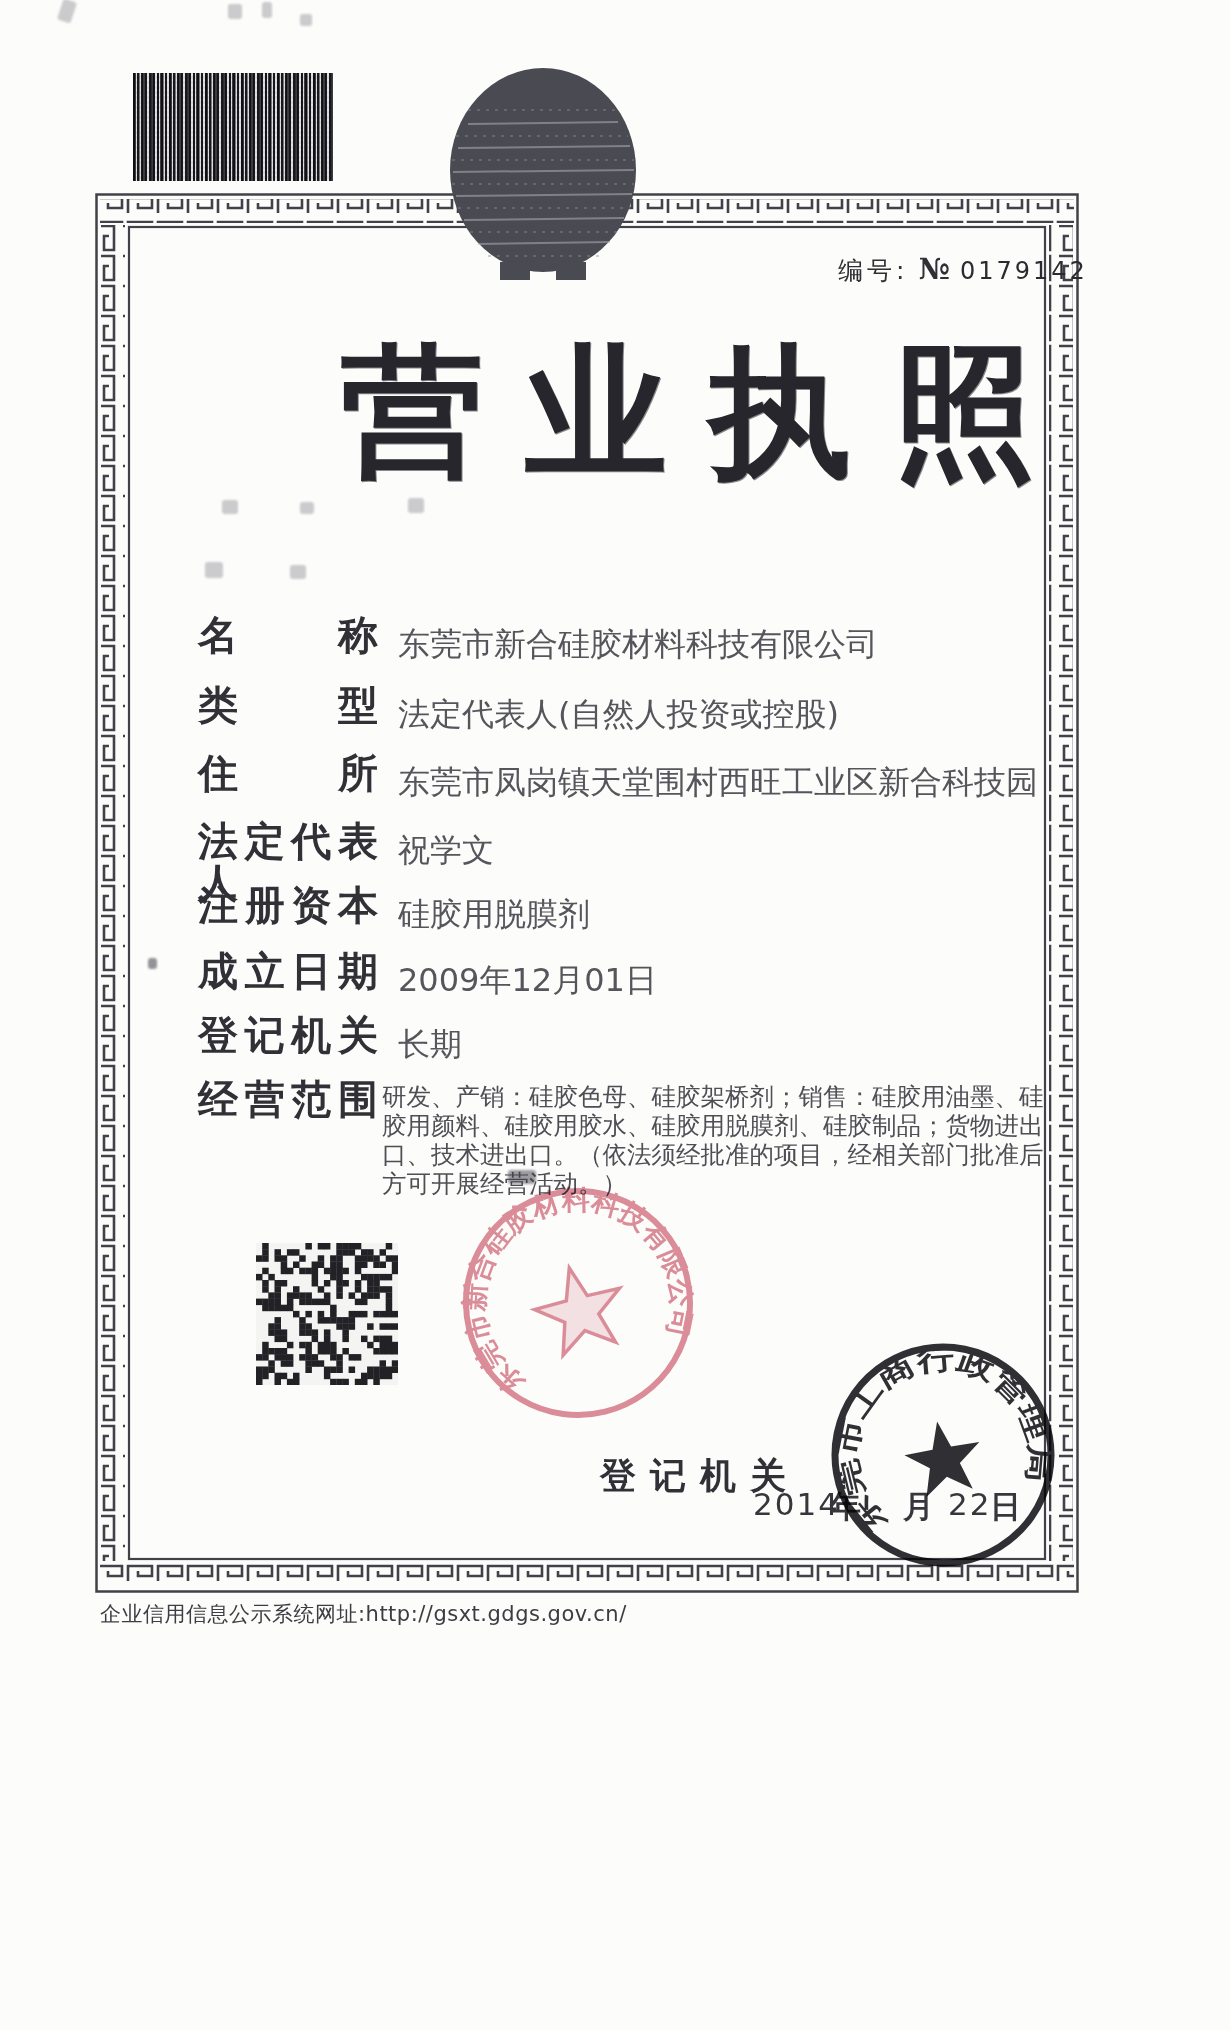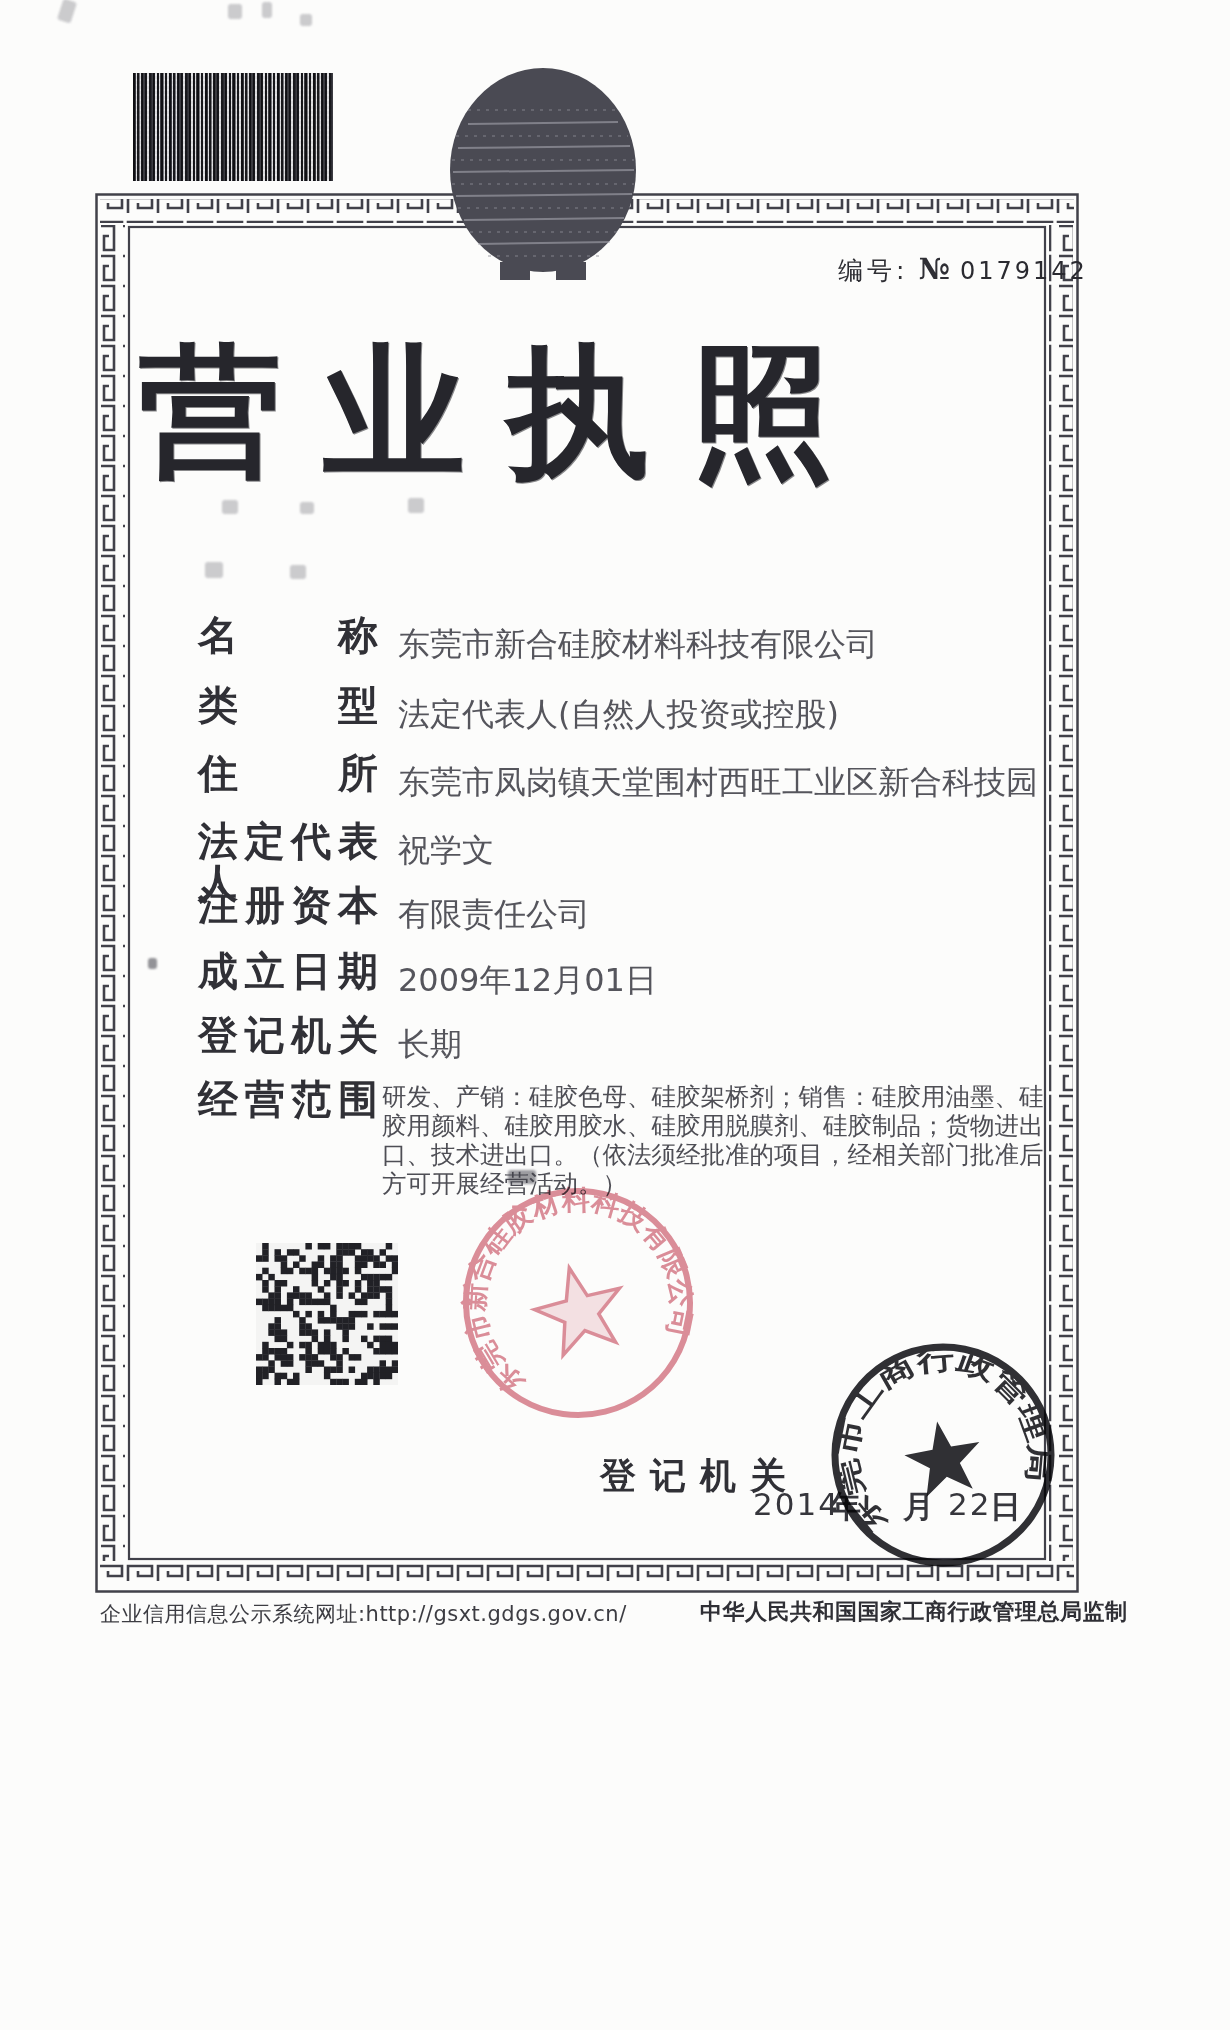--- a/index.html
+++ b/index.html
@@ -19,21 +19,21 @@
       linear-gradient(#cfcfd2,#cfcfd2);
     filter:contrast(1.1);
   }
   
   .serial{left:838px;top:252px;white-space:nowrap;}
   .serial .lab{font-size:25px;color:#2e2e33;letter-spacing:4px;}
   .serial .sym{font-size:29px;font-weight:700;font-family:"DejaVu Serif",serif;margin-left:10px;}
   .serial .num{font-size:24px;letter-spacing:3px;margin-left:10px;color:#2a2a30;}
   
   .title{
-    left:97px;top:318px;width:980px;text-align:left;
+    left:97px;top:318px;width:980px;text-align:right;
     font-size:142px;font-weight:700;color:#26262c;
     letter-spacing:42px;text-indent:42px;white-space:nowrap;
     text-shadow:1px 1px 0 rgba(40,40,45,.55);
   }
   
   .regline{left:618px;top:532px;white-space:nowrap;}
   .regline .lab{font-size:36px;font-weight:600;letter-spacing:10px;color:#3a3a41;}
   .regline .num{font-size:31px;letter-spacing:-1px;margin-left:26px;color:#3f3f46;}
   
   .row{left:0;width:1230px;}
@@ -131,21 +131,21 @@
   <div class="abs row" style="top:752px">
     <div class="flabel">住所</div>
     <div class="fvalue">东莞市凤岗镇天堂围村西旺工业区新合科技园</div>
   </div>
   <div class="abs row" style="top:820px">
     <div class="flabel">法定代表人</div>
     <div class="fvalue">祝学文</div>
   </div>
   <div class="abs row" style="top:884px">
     <div class="flabel">注册资本</div>
-    <div class="fvalue">有限责任公司</div>
+    <div class="fvalue">硅胶用脱膜剂</div>
   </div>
   <div class="abs row" style="top:950px">
     <div class="flabel">成立日期</div>
     <div class="fvalue">2009年12月01日</div>
   </div>
   <div class="abs row" style="top:1014px">
     <div class="flabel">登记机关</div>
     <div class="fvalue">长期</div>
   </div>
   <div class="abs row" style="top:1078px">
@@ -434,21 +434,20 @@
     <g transform="rotate(-10 116 116)" opacity=".92">
       <circle cx="116" cy="116" r="108" fill="none" stroke="var(--stamp-black,#1f1f24)" stroke-width="7"></circle>
       <path d="M116,82 L125.4,109.1 L154,109.6 L131.2,126.9 L139.5,154.4 L116,138 L92.5,154.4 L100.8,126.9 L78,109.6 L106.6,109.1 Z" fill="var(--stamp-black,#1f1f24)"></path>
       <text font-size="28" font-weight="700" fill="var(--stamp-black,#1f1f24)" font-family="DejaVu Sans, sans-serif">
         <textPath href="#stampArc" startOffset="6" textLength="372" lengthAdjust="spacingAndGlyphs">东莞市工商行政管理局</textPath>
       </text>
     </g>
   </svg>
 
   <div class="abs footer-left">企业信用信息公示系统网址:http://gsxt.gdgs.gov.cn/</div>
-  <div class="abs footer-right">中华人民共和国国家工商行政管理总局监制</div>
 
   <div class="art" style="left:60px;top:0;width:14px;height:22px;transform:rotate(18deg)"></div>
   <div class="art" style="left:228px;top:4px;width:14px;height:15px;"></div>
   <div class="art" style="left:262px;top:2px;width:10px;height:16px;"></div>
   <div class="art" style="left:300px;top:14px;width:12px;height:12px;"></div>
   <div class="art" style="left:222px;top:500px;width:16px;height:14px;"></div>
   <div class="art" style="left:300px;top:502px;width:14px;height:12px;"></div>
   <div class="art" style="left:408px;top:498px;width:16px;height:15px;"></div>
   <div class="art" style="left:205px;top:562px;width:18px;height:16px;"></div>
   <div class="art" style="left:290px;top:565px;width:16px;height:14px;"></div>

